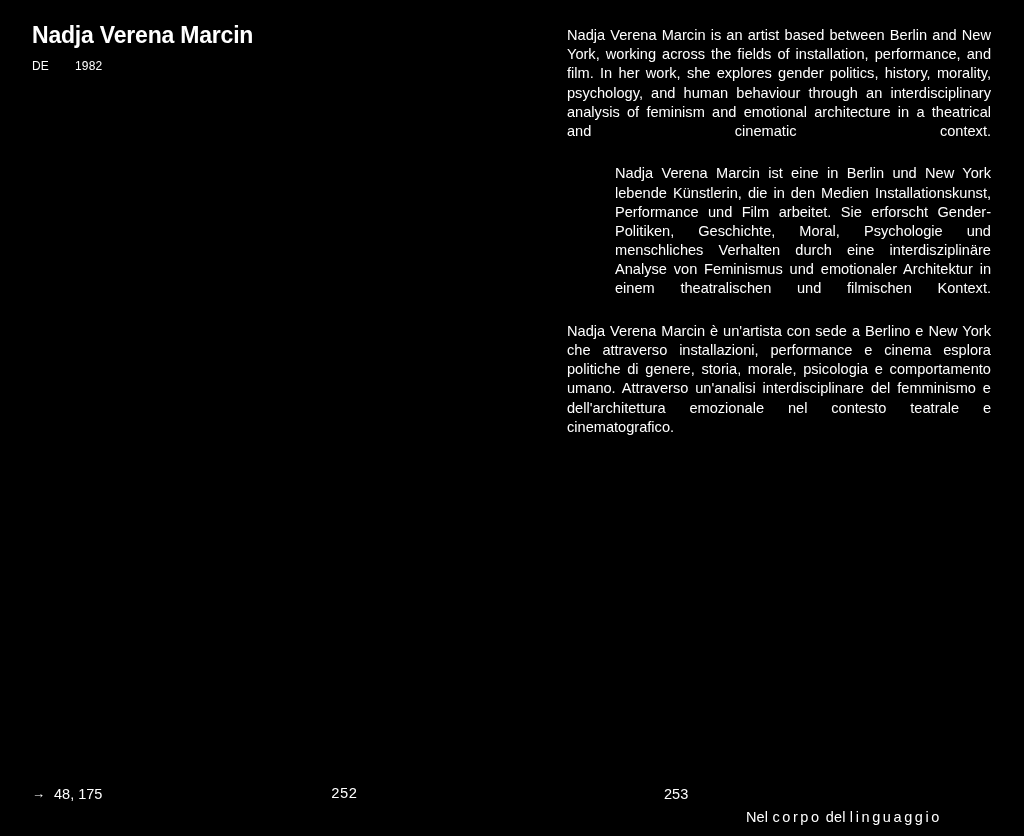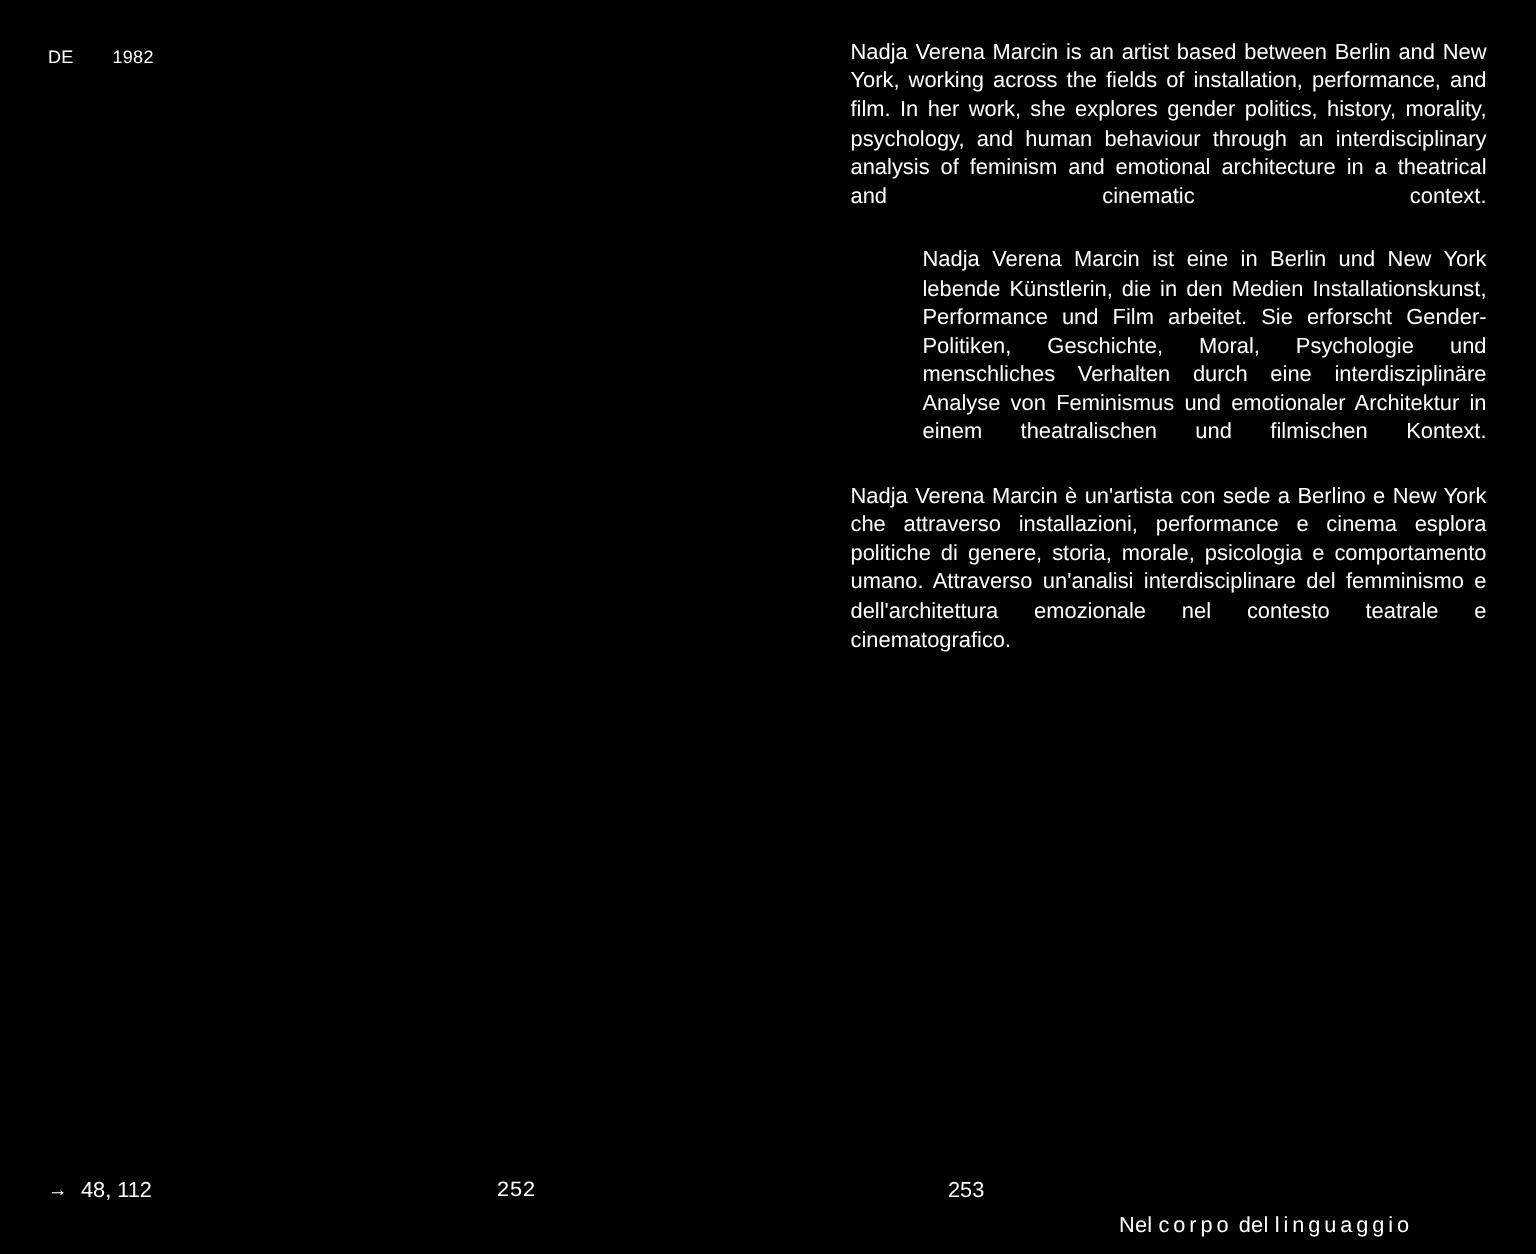--- a/index.html
+++ b/index.html
@@ -103,57 +103,58 @@
     transform: translateY(-1px);
   }
   .footer-page-left {
     position: absolute;
     left: 331px;
     top: 0;
     font-family: Liberation Mono, monospace;
   }
   .footer-page-right {
     position: absolute;
-    left: 632px;
+    left: 664px;
     top: 0;
     text-align: right;
   }
   .footer-title {
     position: absolute;
     left: 746px;
     top: 0;
     letter-spacing: 0.15px;
     white-space: nowrap;
     margin-top: 23px;
   }
   .footer-title .spaced {
     letter-spacing: 2.6px;
   }
 </style>
 </head>
 <body>
 
 <div class="left-col">
+  <h1 class="artist-name">Nadja Verena Marcin</h1>
   <div class="meta-row">
     <span class="meta-country">DE</span>
     <span class="meta-year">1982</span>
   </div>
 </div>
 
 <div class="bio-col">
   <p class="bio-en">Nadja Verena Marcin is an artist based between Berlin and New York, working across the fields of installation, performance, and film. In her work, she explores gender politics, history, morality, psychology, and human behaviour through an interdisciplinary analysis of feminism and emotional architecture in a theatrical and cinematic context.</p>
   <div class="bio-de-wrap">
     <p class="bio-de">Nadja Verena Marcin ist eine in Berlin und New York lebende Künstlerin, die in den Medien Installationskunst, Performance und Film arbeitet. Sie erforscht Gender-Politiken, Geschichte, Moral, Psychologie und menschliches Verhalten durch eine interdisziplinäre Analyse von Feminismus und emotionaler Architektur in einem theatralischen und filmischen Kontext.</p>
   </div>
   <p class="bio-it">Nadja Verena Marcin è un'artista con sede a Berlino e New York che attraverso installazioni, performance e cinema esplora politiche di genere, storia, morale, psicologia e comportamento umano. Attraverso un'analisi interdisciplinare del femminismo e dell'architettura emozionale nel contesto teatrale e cinematografico.</p>
 </div>
 
 <div class="footer">
   <div class="footer-ref">
     <span class="arrow-icon">→</span>
-    <span>48, 112</span>
+    <span>48, 175</span>
   </div>
   <div class="footer-page-left">252</div>
   <div class="footer-page-right">253</div>
   <div class="footer-title">
     <span>Nel </span><span class="spaced">corpo</span><span> del </span><span class="spaced">linguaggio</span>
   </div>
 </div>
 
 </body></html>

